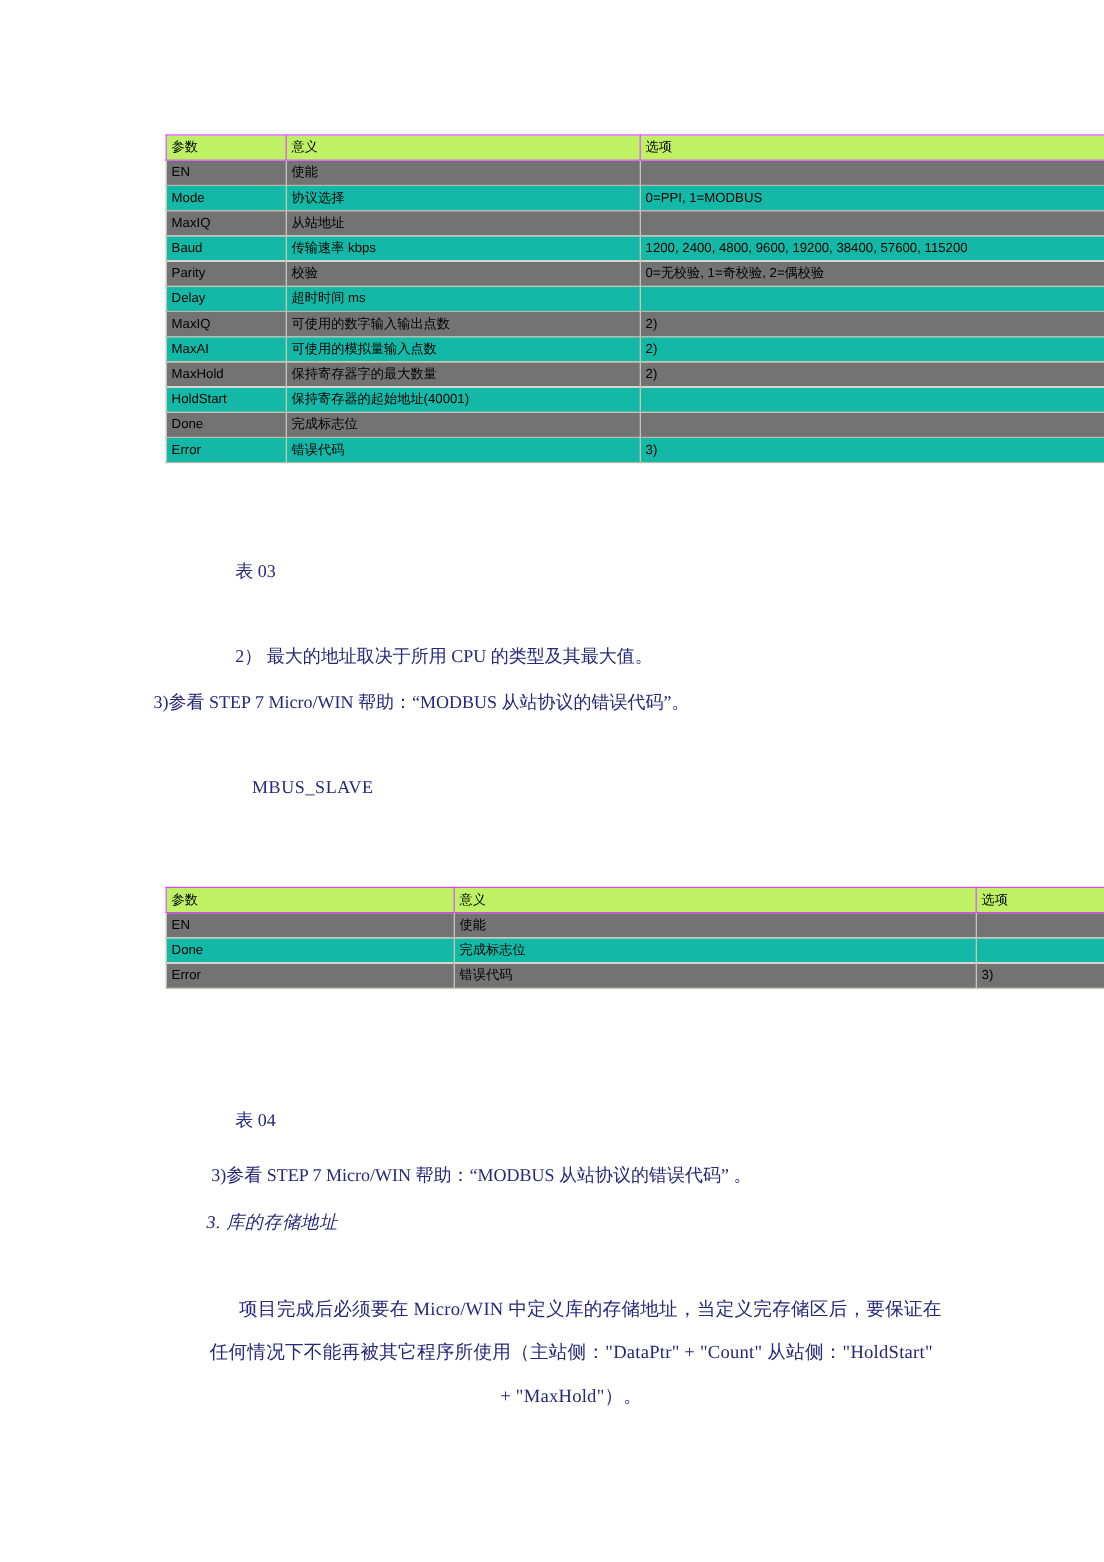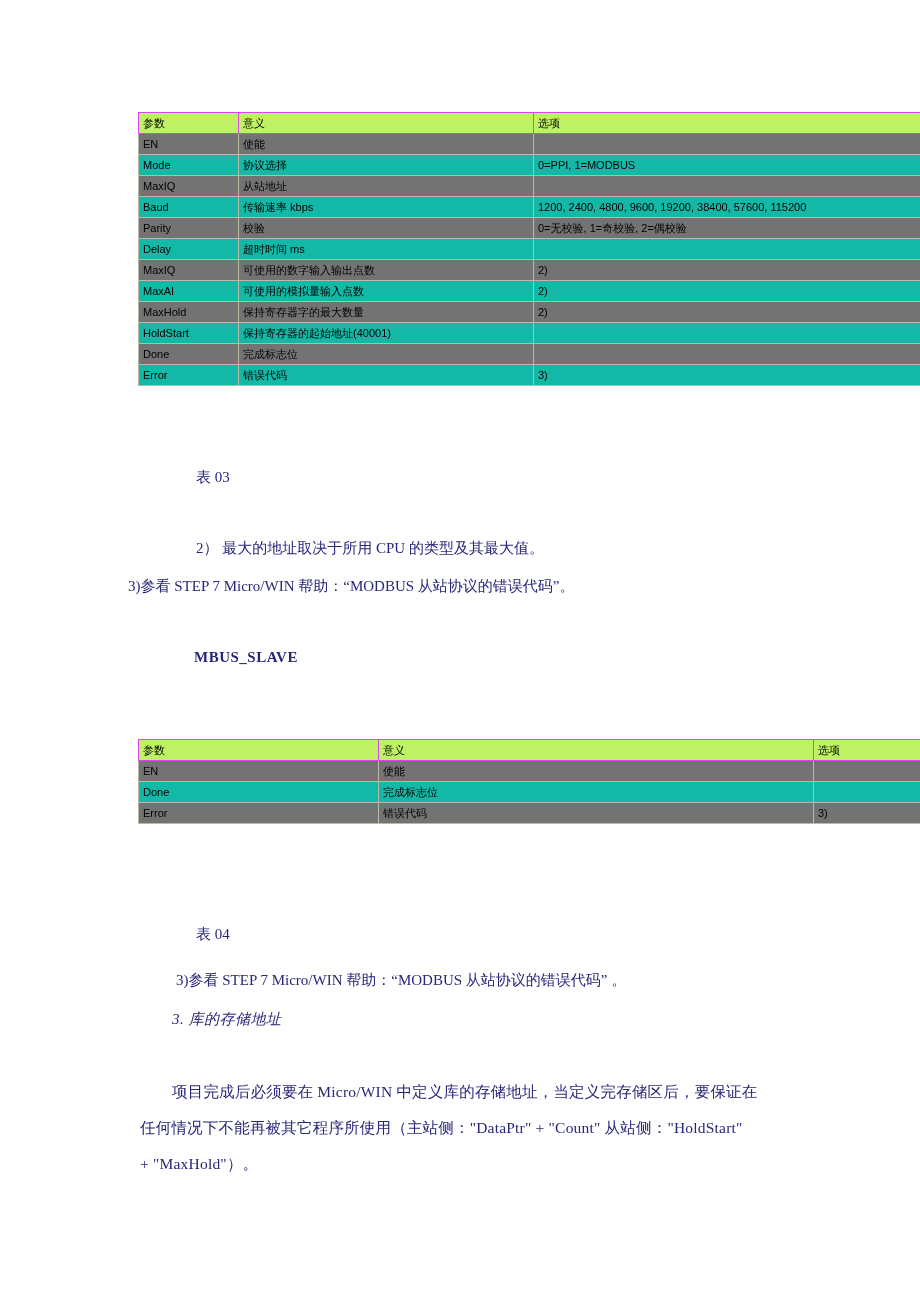--- a/index.html
+++ b/index.html
@@ -83,29 +83,30 @@
     color: #27277a;
     font-family: "Liberation Serif", "DejaVu Serif", serif;
     font-size: 15.5px;
     line-height: 36px;
     letter-spacing: 0.2px;
   }
 
   #caption-table-03   { left: 196px; top: 468px; }
   #note-2-master      { left: 196px; top: 539px; }
   #note-3-master      { left: 128px; top: 577px; }
-  #heading-mbus-slave { left: 194px; top: 648px; letter-spacing: 0.5px; font-weight: bold; }
+  #heading-mbus-slave { left: 210px; top: 648px; letter-spacing: 0.5px; }
   #caption-table-04   { left: 196px; top: 897px; margin-top: 28px; }
   #note-3-slave       { left: 140px; top: 971px; margin-left: 36px; }
   #heading-storage    { left: 172px; top: 1010px; letter-spacing: 0.5px; font-style: italic; }
 
   #para-storage {
-    left: 140px;
+    left: 152px;
     top: 1074px;
     width: 648px;
+    text-align: center;
   }
   #para-storage .line { display: block; white-space: nowrap; }
   #para-storage .indent { padding-left: 32px; }
 </style>
 </head>
 <body>
 
 <table class="doc-table" id="table-params-master">
   <colgroup>
       <col class="c1">

